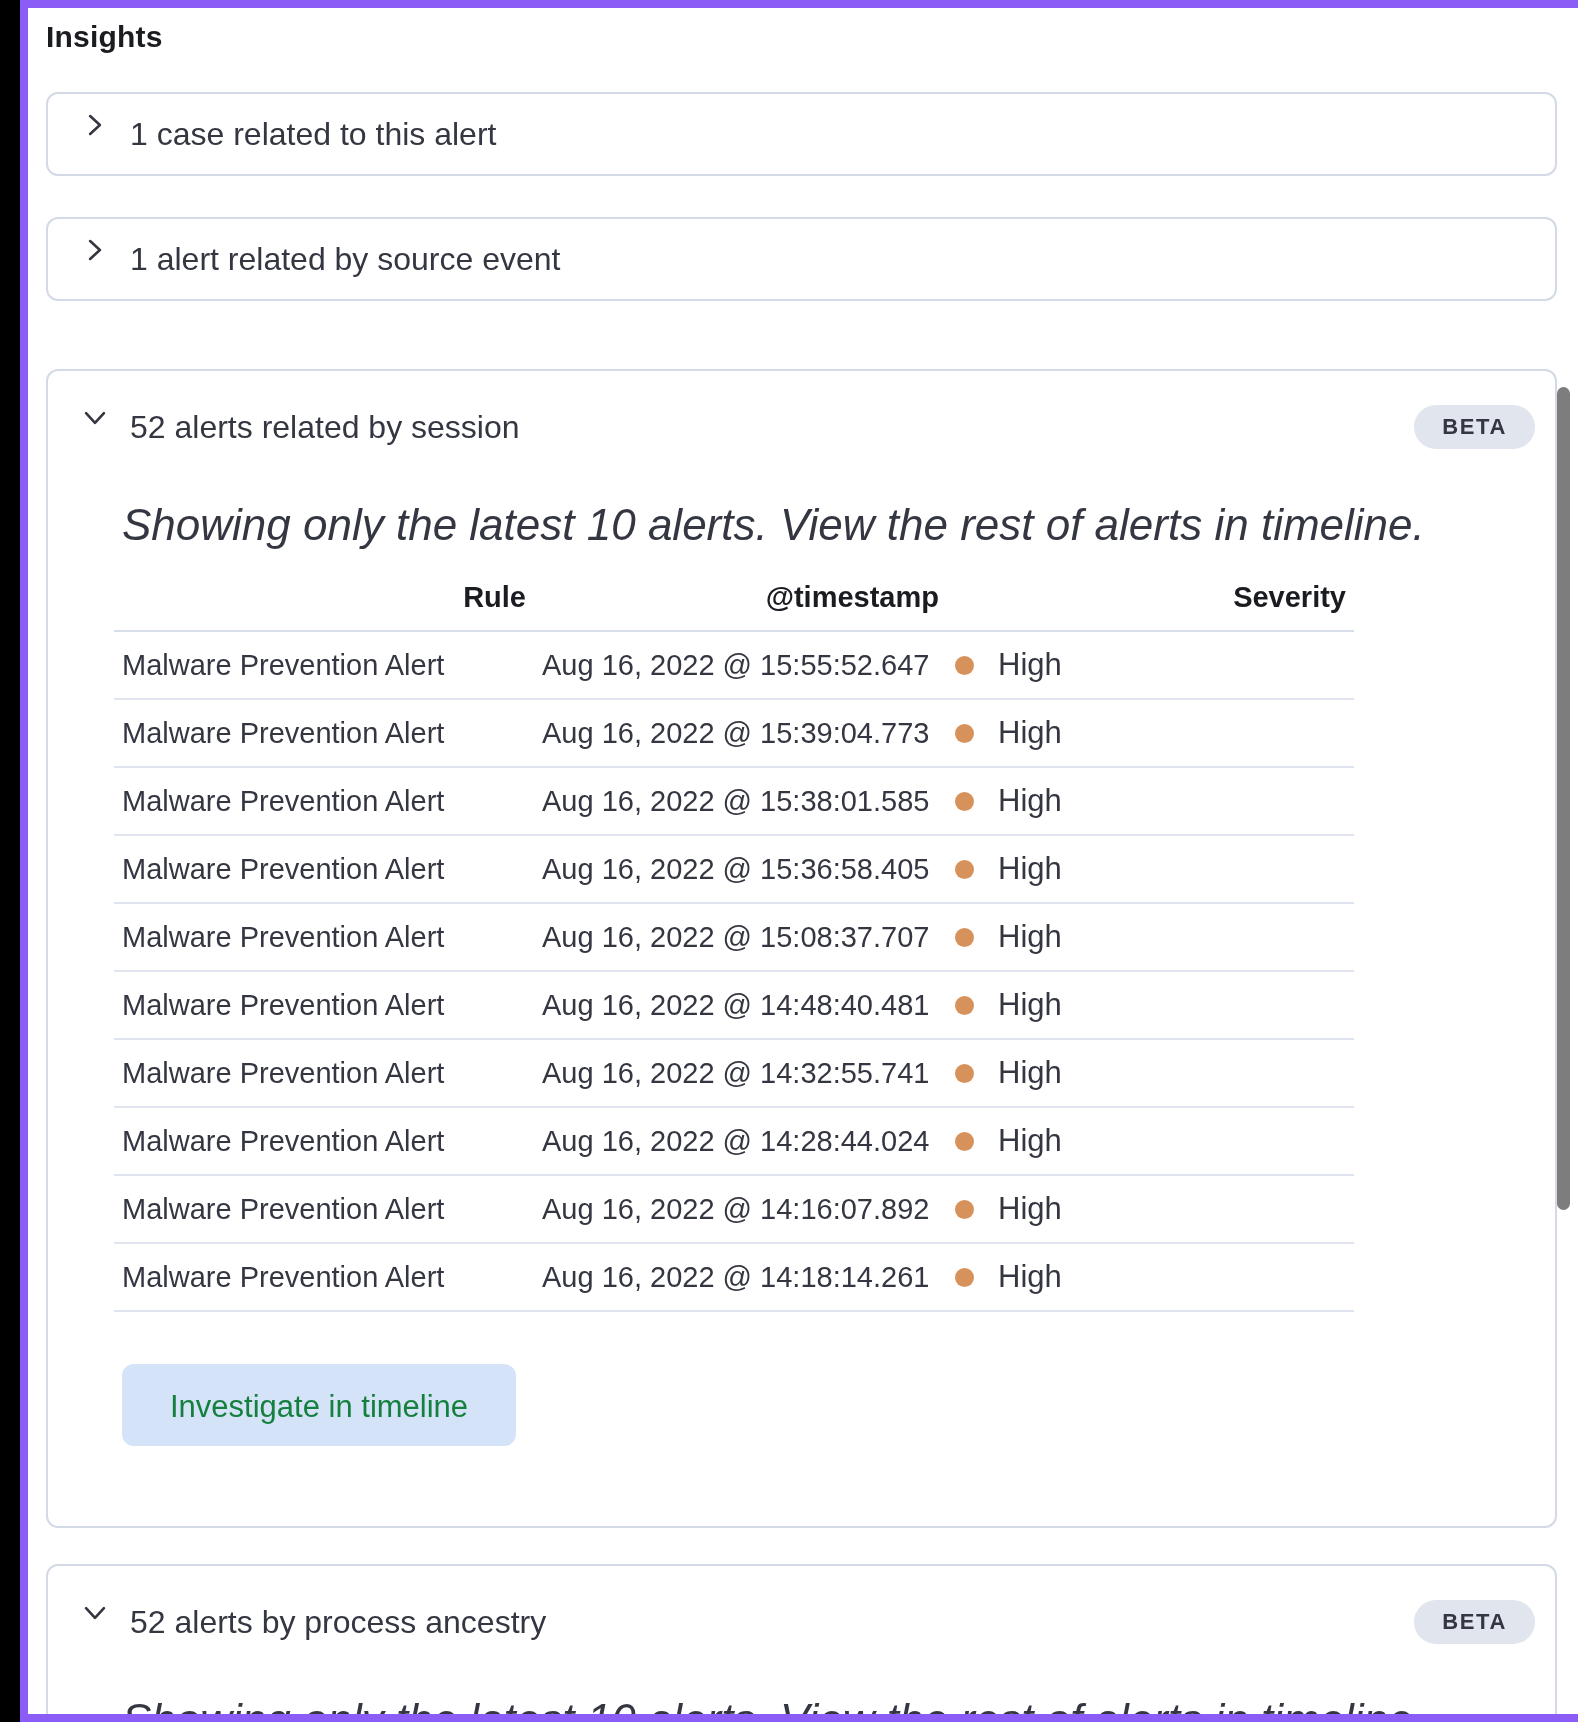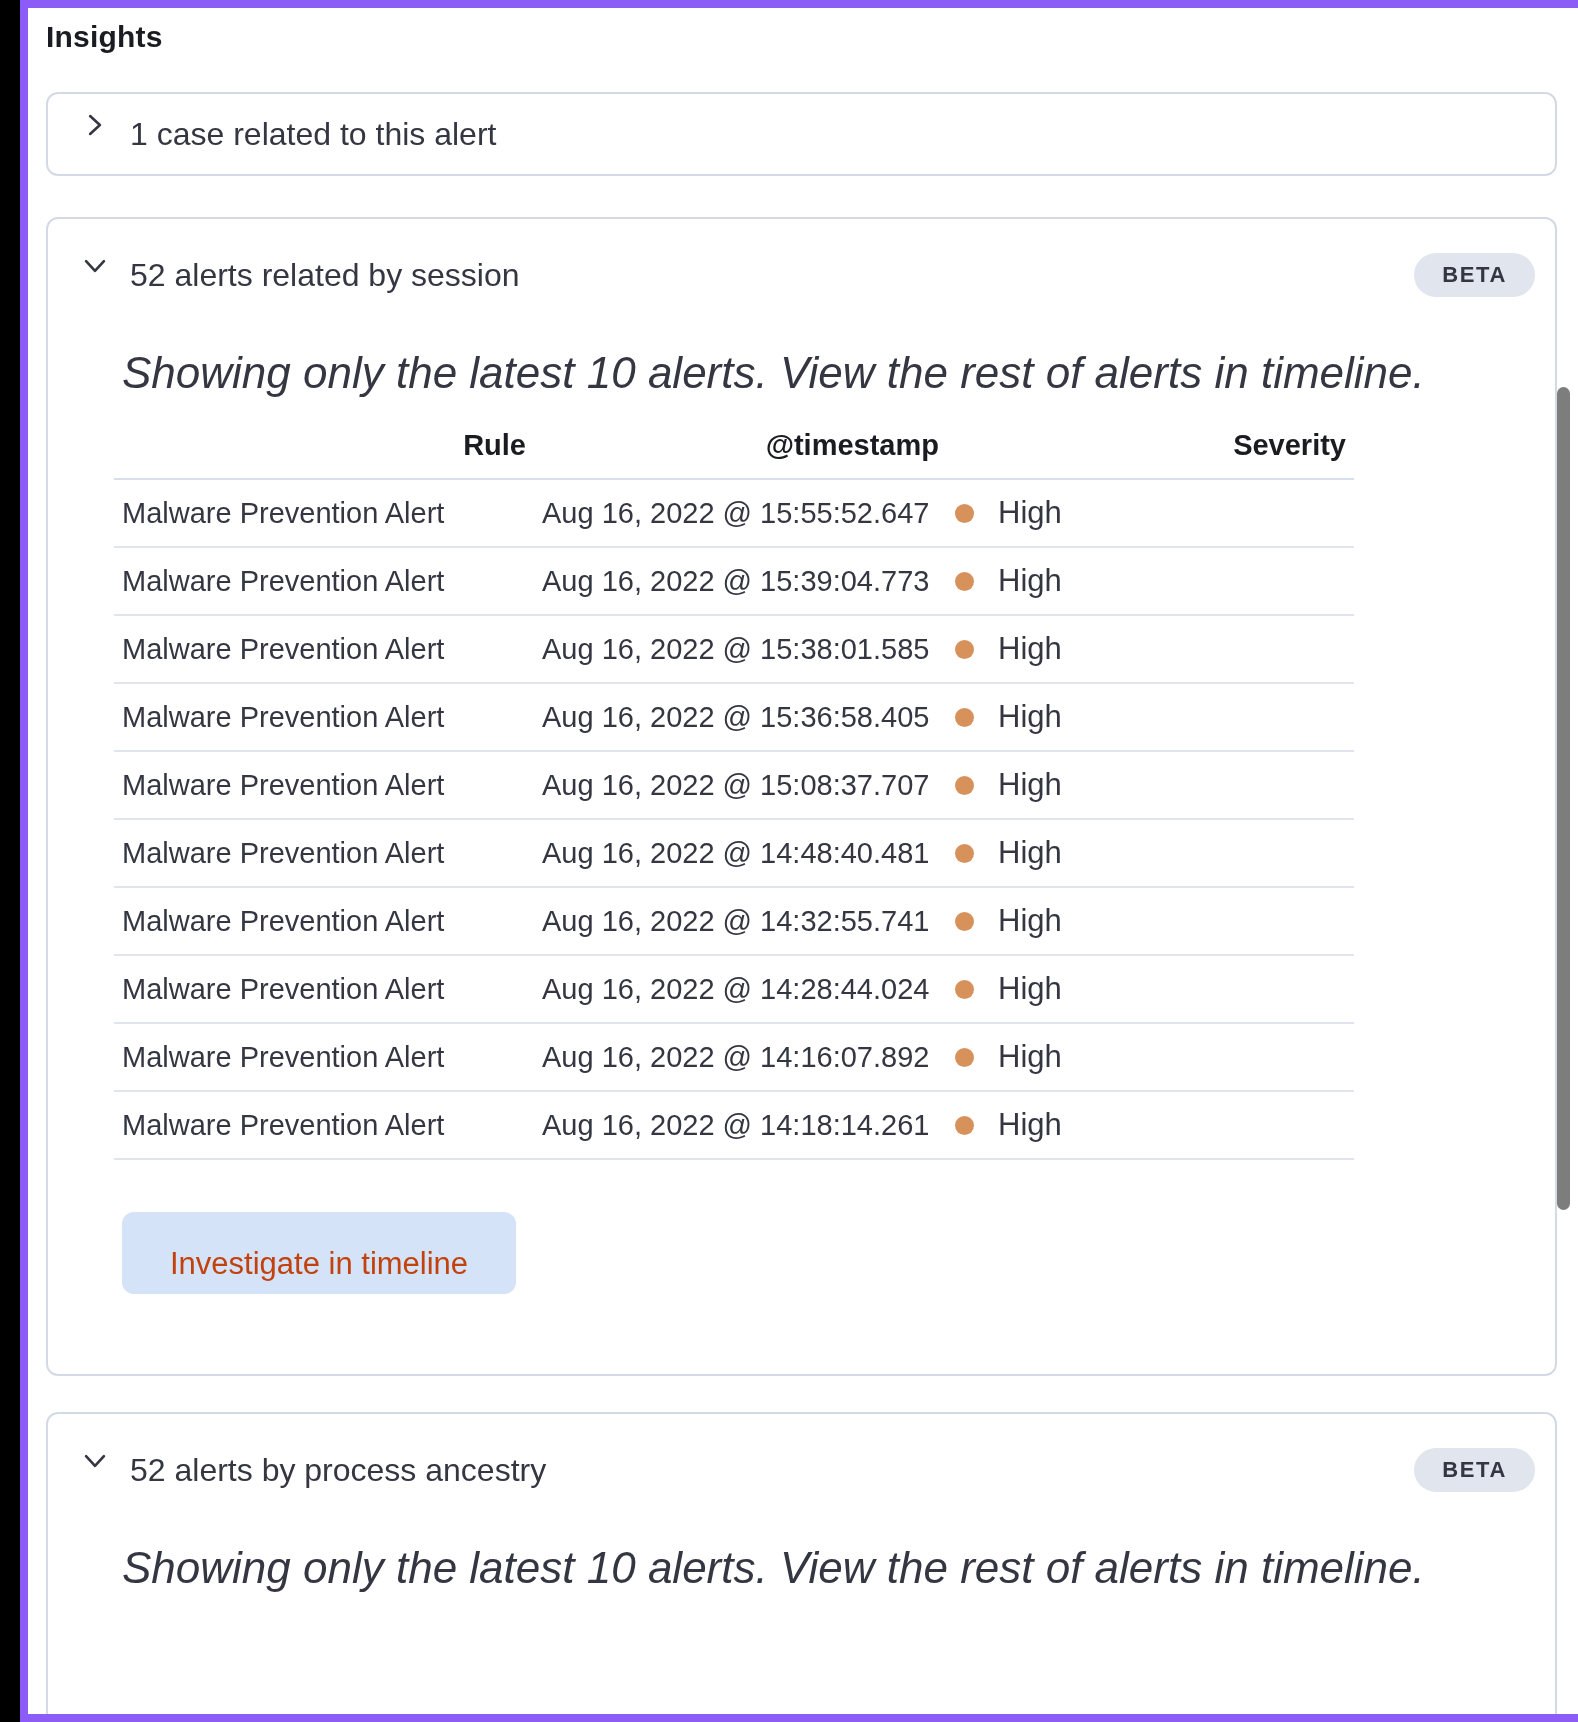--- a/index.html
+++ b/index.html
@@ -146,25 +146,25 @@
     margin-left: 24px;
     font-size: 31px;
     color: #343741;
   }
 
   .investigate-btn {
     display: inline-block;
     margin-top: 52px;
     margin-left: 8px;
     height: 82px;
-    padding: 11px 48px;
+    padding: 2px 48px;
     border: none;
     border-radius: 12px;
     background: #D4E3F8;
-    color: #c2410c;
+    color: #15803d;
     font-family: inherit;
     font-size: 31px;
     font-weight: 500;
     line-height: 82px;
     cursor: pointer;
   }
 
   .panel.expanded .bottom-pad { height: 80px; }
 
   .panel.last { min-height: 420px; }
@@ -191,20 +191,30 @@
       <div class="accordion-header">
         <span class="chev">
           <svg viewBox="0 0 16 16" fill="none">
               <path d="M5 2.5 L11 8 L5 13.5" stroke="#343741" stroke-width="1.6" stroke-linecap="round" stroke-linejoin="round"></path>
             </svg>
         </span>
         <span class="accordion-title">1 case related to this alert</span>
       </div>
     </div>
 
+    <div class="panel collapsed gap-large">
+      <div class="accordion-header">
+        <span class="chev">
+          <svg viewBox="0 0 16 16" fill="none">
+              <path d="M5 2.5 L11 8 L5 13.5" stroke="#343741" stroke-width="1.6" stroke-linecap="round" stroke-linejoin="round"></path>
+            </svg>
+        </span>
+        <span class="accordion-title">1 alert related by source event</span>
+      </div>
+    </div>
 
     <div class="panel expanded">
       <div class="accordion-header">
         <span class="chev">
           <svg viewBox="0 0 16 16" fill="none">
               <path d="M2.5 5 L8 11 L13.5 5" stroke="#343741" stroke-width="1.6" stroke-linecap="round" stroke-linejoin="round"></path>
             </svg>
         </span>
         <span class="accordion-title">52 alerts related by session</span>
         <span class="spacer"></span>

